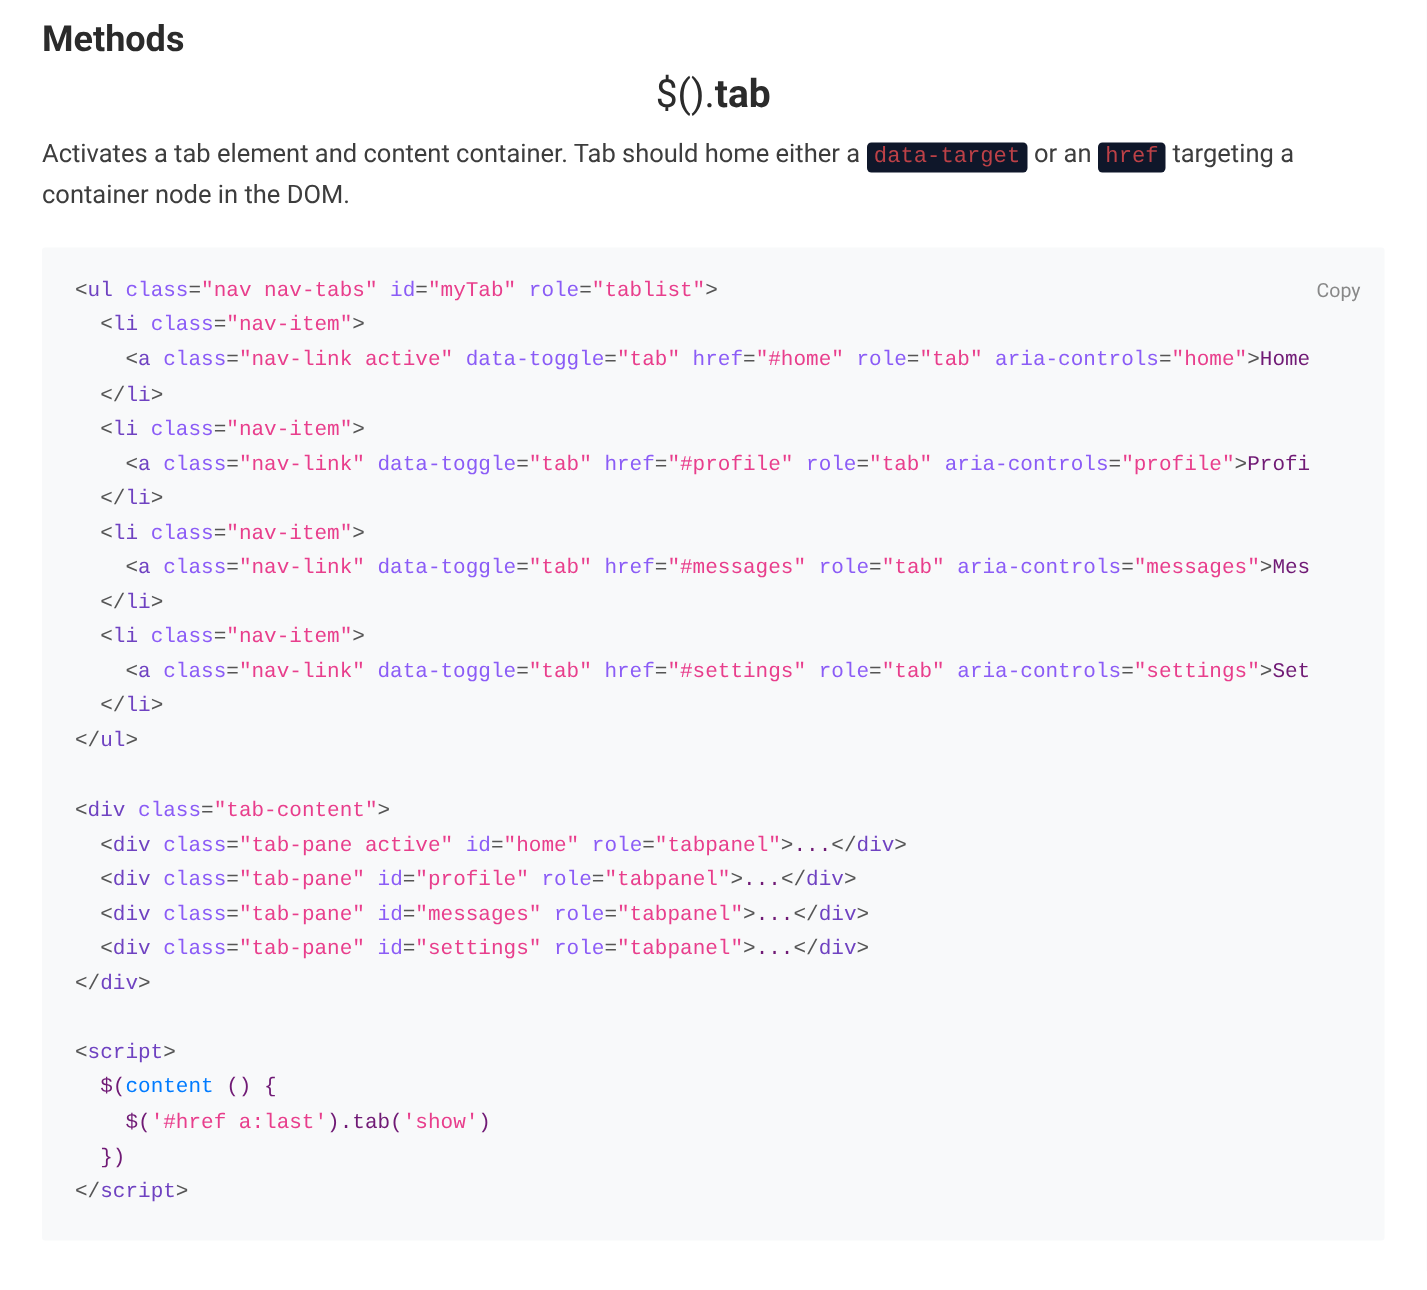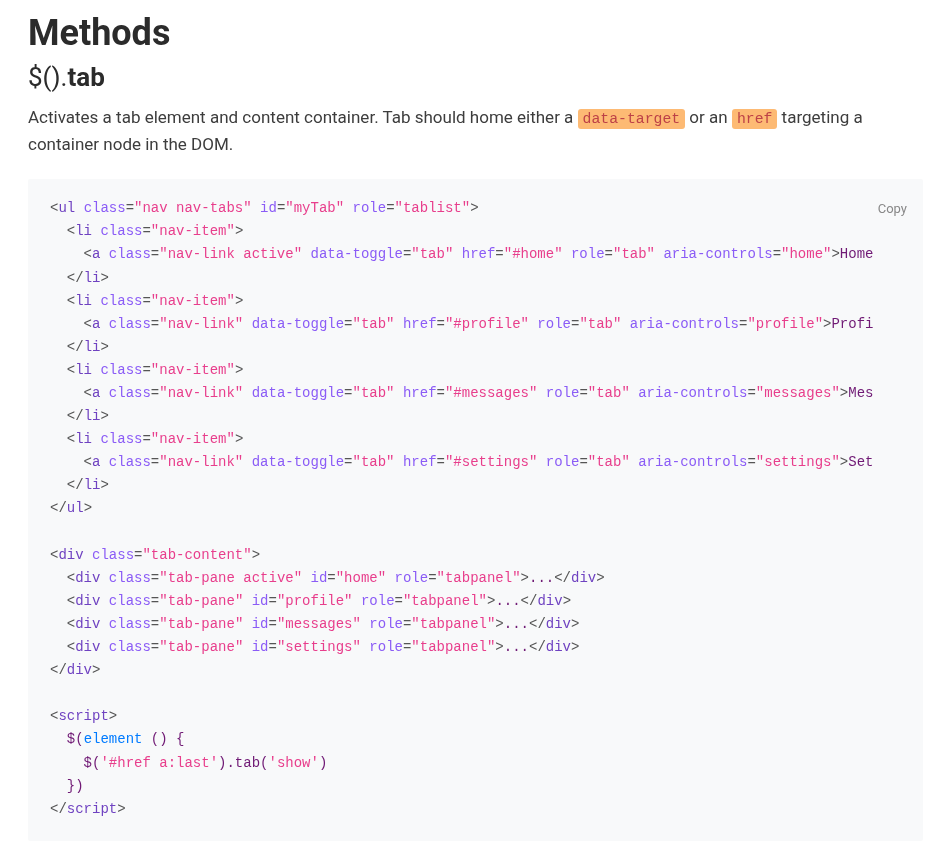--- a/index.html
+++ b/index.html
@@ -5,43 +5,44 @@
 body {
   font-family: -apple-system, BlinkMacSystemFont, "Segoe UI", Roboto, "Helvetica Neue", Arial, sans-serif;
   color: #333;
   margin: 0;
   padding: 0 28px 28px 28px;
   width: 951px;
   box-sizing: border-box;
   background: #fff;
 }
 h2 {
-  font-size: 36px;
+  font-size: 24px;
   font-weight: 700;
   color: #2b2b2b;
   margin: 12px 0 8px 0;
 }
 h3 {
   font-size: 26px;
   font-weight: 400;
   color: #2b2b2b;
   margin: 0 0 12px 0;
+  text-align: center;
 }
 h3 .tabfn { font-weight: 700; }
 p.desc {
   font-size: 17px;
   line-height: 1.55;
   color: #3d3d3d;
   margin: 0 0 22px 0;
 }
 code.inline {
   font-family: SFMono-Regular, Menlo, Monaco, Consolas, "Liberation Mono", "Courier New", monospace;
   font-size: 87%;
   color: #bd4147;
-  background-color: #fdba74;
+  background-color: #0f172a;
   padding: 2px 5px;
   border-radius: 3px;
 }
 .codeblock {
   position: relative;
   background: #f8f9fa;
   padding: 18px 22px 14px 22px;
   border-radius: 2px;
 }
 .copy {
@@ -100,17 +101,17 @@
 <span class="b">&lt;/</span><span class="p">ul</span><span class="b">&gt;</span>
 
 <span class="b">&lt;</span><span class="p">div</span> <span class="a">class</span><span class="b">=</span><span class="v">"tab-content"</span><span class="b">&gt;</span>
   <span class="b">&lt;</span><span class="p">div</span> <span class="a">class</span><span class="b">=</span><span class="v">"tab-pane active"</span> <span class="a">id</span><span class="b">=</span><span class="v">"home"</span> <span class="a">role</span><span class="b">=</span><span class="v">"tabpanel"</span><span class="b">&gt;</span><span class="t">...</span><span class="b">&lt;/</span><span class="p">div</span><span class="b">&gt;</span>
   <span class="b">&lt;</span><span class="p">div</span> <span class="a">class</span><span class="b">=</span><span class="v">"tab-pane"</span> <span class="a">id</span><span class="b">=</span><span class="v">"profile"</span> <span class="a">role</span><span class="b">=</span><span class="v">"tabpanel"</span><span class="b">&gt;</span><span class="t">...</span><span class="b">&lt;/</span><span class="p">div</span><span class="b">&gt;</span>
   <span class="b">&lt;</span><span class="p">div</span> <span class="a">class</span><span class="b">=</span><span class="v">"tab-pane"</span> <span class="a">id</span><span class="b">=</span><span class="v">"messages"</span> <span class="a">role</span><span class="b">=</span><span class="v">"tabpanel"</span><span class="b">&gt;</span><span class="t">...</span><span class="b">&lt;/</span><span class="p">div</span><span class="b">&gt;</span>
   <span class="b">&lt;</span><span class="p">div</span> <span class="a">class</span><span class="b">=</span><span class="v">"tab-pane"</span> <span class="a">id</span><span class="b">=</span><span class="v">"settings"</span> <span class="a">role</span><span class="b">=</span><span class="v">"tabpanel"</span><span class="b">&gt;</span><span class="t">...</span><span class="b">&lt;/</span><span class="p">div</span><span class="b">&gt;</span>
 <span class="b">&lt;/</span><span class="p">div</span><span class="b">&gt;</span>
 
 <span class="b">&lt;</span><span class="p">script</span><span class="b">&gt;</span>
-  <span class="t">$</span><span class="t">(</span><span class="k">element</span><span class="t"> () {</span>
+  <span class="t">$</span><span class="t">(</span><span class="k">content</span><span class="t"> () {</span>
     <span class="t">$</span><span class="t">(</span><span class="s">'#href a:last'</span><span class="t">).</span><span class="t">tab</span><span class="t">(</span><span class="s">'show'</span><span class="t">)</span>
   <span class="t">})</span>
 <span class="b">&lt;/</span><span class="p">script</span><span class="b">&gt;</span>                                                                                </pre>
 </div>
 
 </body></html>

